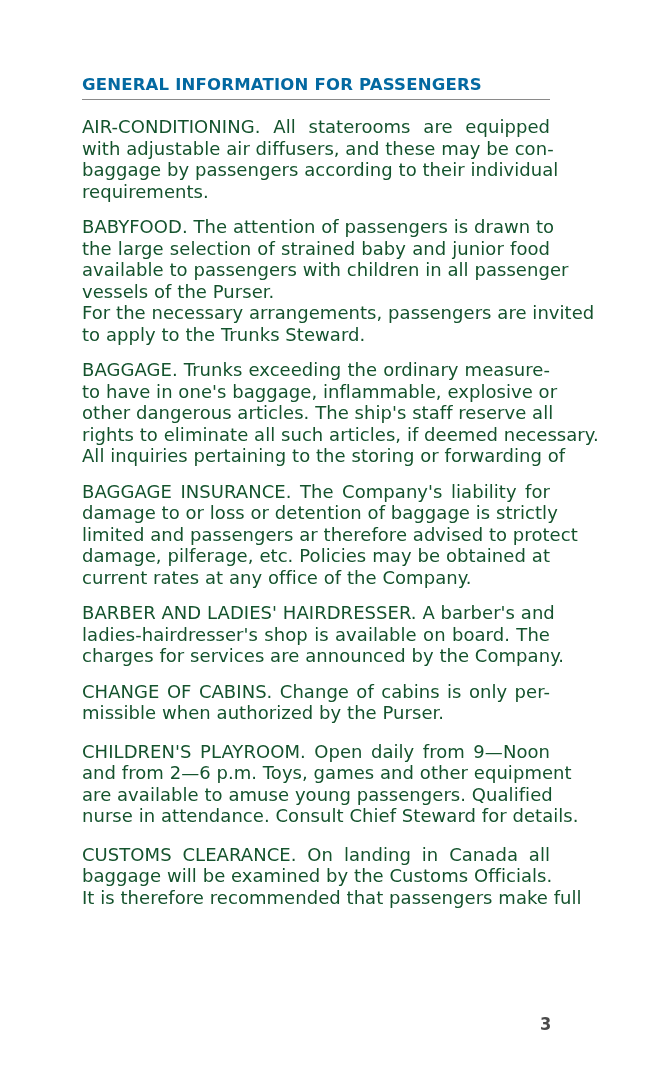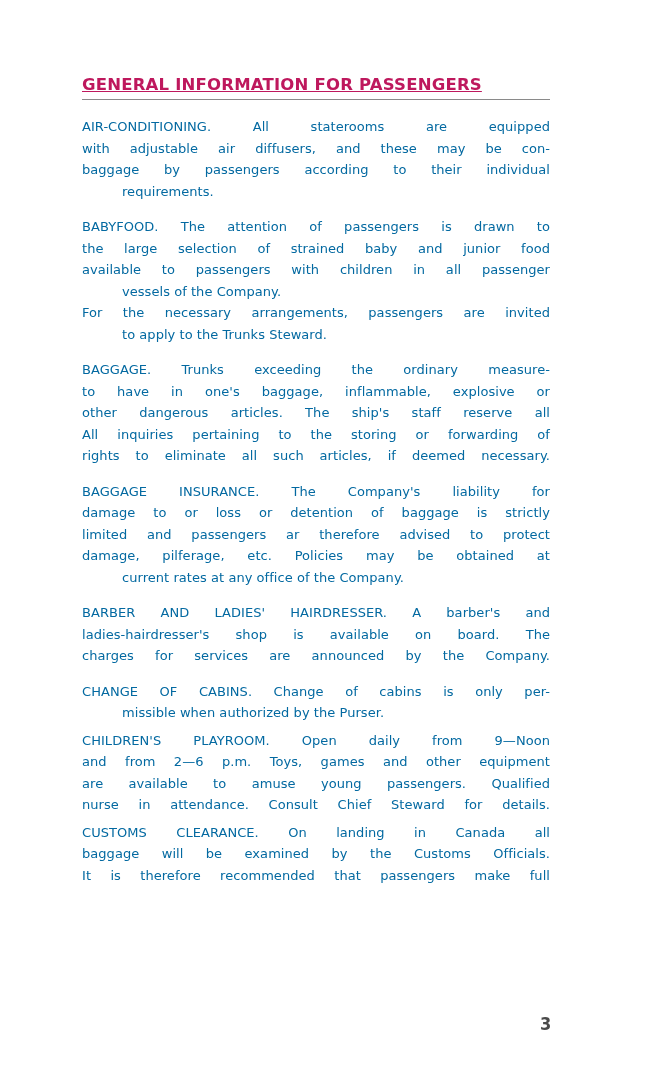--- a/index.html
+++ b/index.html
@@ -3,32 +3,32 @@
 <meta charset="utf-8">
 <style>
   html, body { margin: 0; padding: 0; }
   body {
     width: 650px; height: 1091px; background: #ffffff; position: relative;
     overflow: hidden; color: #3a3a3a;
     font-family: "DejaVu Sans", sans-serif;
   }
   .page { position: absolute; left: 82px; top: 74px; width: 468px; }
   .title {
-    font-size: 16.5px; letter-spacing: 0.2px; color: #be185d; white-space: nowrap;
-    height: 22px; line-height: 22px; margin: 0; text-decoration: underline;
+    font-size: 16.5px; letter-spacing: 0.2px; color: #0369a1; white-space: nowrap;
+    height: 22px; line-height: 22px; margin: 0;
   }
   .rule { height: 0; border-top: 1.5px solid #8a8a8a; margin-top: 3px; width: 468px; }
   .section { margin-top: 14px; }
   .section.first { margin-top: 16px; }
-  .section.tight { margin-top: 6px; }
+  .section.tight { margin-top: 17px; }
   .line {
-    font-size: 13px; line-height: 21.5px; height: 21.5px; white-space: nowrap;
-    text-align: justify; text-align-last: justify; letter-spacing: 0.05px; color: #0369a1;
+    font-size: 18px; line-height: 21.5px; height: 21.5px; white-space: nowrap;
+    text-align: justify; text-align-last: justify; letter-spacing: 0.05px; color: #14532d;
   }
-  .line.last { text-align-last: left; margin-left: 40px; }
+  .line.last { text-align-last: left; }
   .page-number {
     position: absolute; left: 540px; top: 1013px; font-size: 18px; font-weight: bold;
     color: #4a4a4a; font-family: "DejaVu Sans Condensed", "DejaVu Sans", sans-serif;
   }
 </style>
 </head>
 <body>
 
 <div class="page">
   <h1 class="title">GENERAL INFORMATION FOR PASSENGERS</h1>
@@ -38,31 +38,31 @@
     <div class="line">AIR-CONDITIONING. All staterooms are equipped</div>
     <div class="line">with adjustable air diffusers, and these may be con-</div>
     <div class="line">baggage by passengers according to their individual</div>
     <div class="line last">requirements.</div>
   </div>
 
   <div class="section">
     <div class="line">BABYFOOD. The attention of passengers is drawn to</div>
     <div class="line">the large selection of strained baby and junior food</div>
     <div class="line">available to passengers with children in all passenger</div>
-    <div class="line last">vessels of the Company.</div>
+    <div class="line last">vessels of the Purser.</div>
     <div class="line">For the necessary arrangements, passengers are invited</div>
     <div class="line last">to apply to the Trunks Steward.</div>
   </div>
 
   <div class="section">
     <div class="line">BAGGAGE. Trunks exceeding the ordinary measure-</div>
     <div class="line">to have in one's baggage, inflammable, explosive or</div>
     <div class="line">other dangerous articles. The ship's staff reserve all</div>
+    <div class="line">rights to eliminate all such articles, if deemed necessary.</div>
     <div class="line">All inquiries pertaining to the storing or forwarding of</div>
-    <div class="line">rights to eliminate all such articles, if deemed necessary.</div>
   </div>
 
   <div class="section">
     <div class="line">BAGGAGE INSURANCE. The Company's liability for</div>
     <div class="line">damage to or loss or detention of baggage is strictly</div>
     <div class="line">limited and passengers ar therefore advised to protect</div>
     <div class="line">damage, pilferage, etc. Policies may be obtained at</div>
     <div class="line last">current rates at any office of the Company.</div>
   </div>
 

